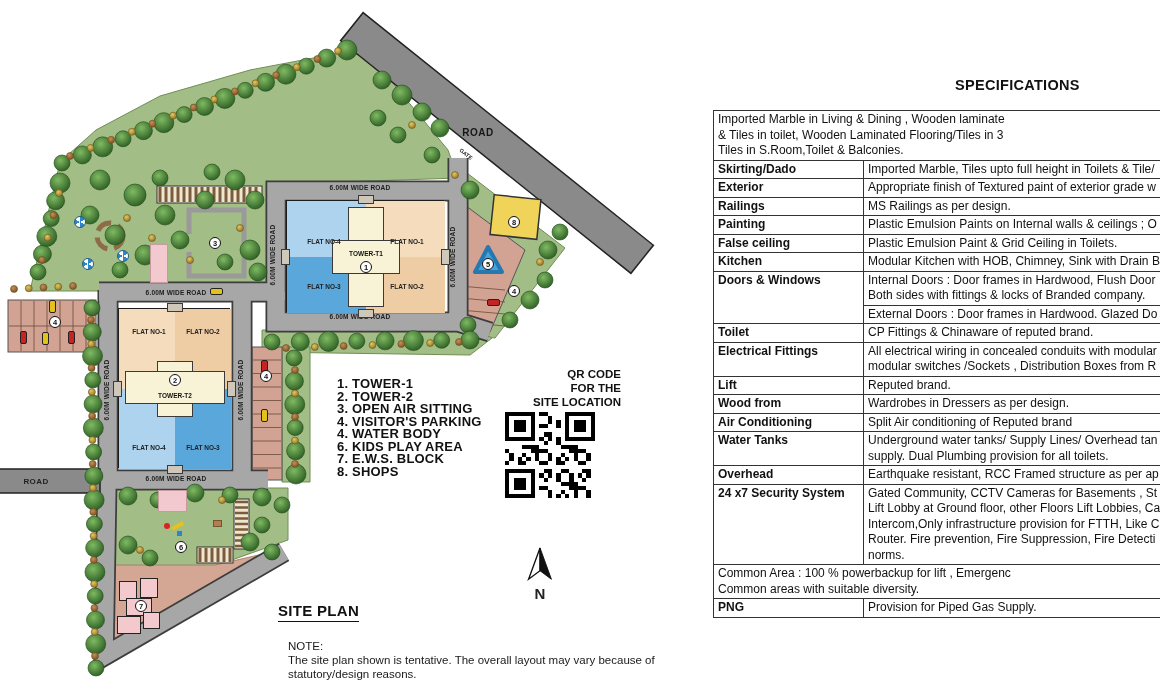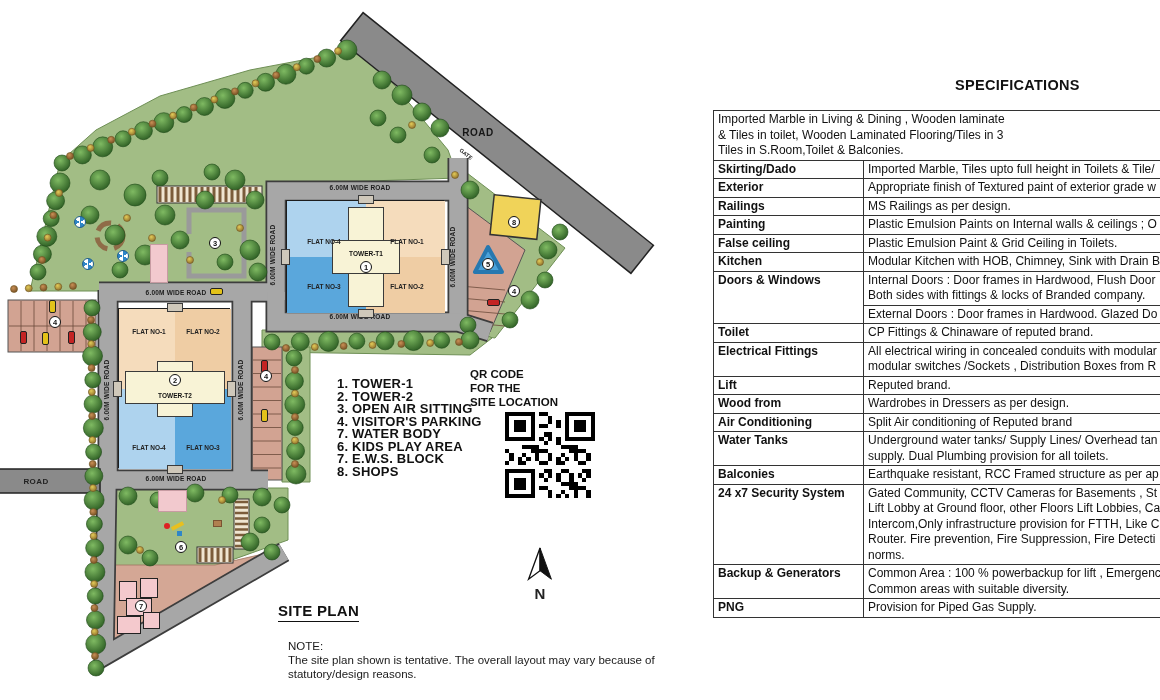--- a/index.html
+++ b/index.html
@@ -42,21 +42,21 @@
     background:conic-gradient(#2e86c8 0 60deg,#fff 60deg 120deg,#2e86c8 120deg 180deg,
       #fff 180deg 240deg,#2e86c8 240deg 300deg,#fff 300deg 360deg); }
 
   .pinkrect { position:absolute; background:#f2c9ce; border:1px solid #c79ba2; z-index:18; }
   .ews { position:absolute; background:#f4c9cd; border:1.2px solid #222; z-index:22; }
   .bench { position:absolute; width:9px; height:7px; background:#b08050; border:1px solid #7a5232; z-index:22;}
   .pg { position:absolute; z-index:23; }
 
   .legend { position:absolute; left:337px; top:378px; font-size:13px; line-height:12.5px;
             color:#111; letter-spacing:.2px;font-weight:bold; }
-  .qrcap { position:absolute; left:470px; top:367px; width:106px; text-align:left;
+  .qrcap { position:absolute; left:515px; top:367px; width:106px; text-align:right;
            font-size:11.5px; font-weight:700; line-height:14px; color:#111; }
   .qr { position:absolute; left:505px; top:412px; }
   .north { position:absolute; left:521px; top:546px; }
   .northN { position:absolute; left:521px; top:585px; width:38px; text-align:center;
             font-size:15px; font-weight:700; color:#222; }
   .sp-title { position:absolute; left:278px; top:602px; font-size:15px; font-weight:700;
               color:#111; border-bottom:1.5px solid #111; padding-bottom:2px; letter-spacing:.3px;}
   .note { position:absolute; left:288px; top:639px; font-size:11.5px; line-height:14px; color:#1a1a1a; width:390px;}
 
   .spec-title { position:absolute; left:955px; top:77px; font-size:14.5px; font-weight:700;
@@ -416,21 +416,21 @@
         <div class="pg" style="left: 164px; top: 523px; width: 6px; height: 6px; border-radius: 50%; background: rgb(221, 34, 34);"></div>
         <div class="pg" style="left: 171px; top: 524px; width: 13px; height: 4px; background: rgb(232, 192, 32); transform: rotate(-28deg);"></div>
         <div class="pg" style="left: 177px; top: 531px; width: 5px; height: 5px; background: rgb(46, 134, 200);"></div>
       </div>
 
     <div class="legend" id="legend">
         <div>1. TOWER-1</div>
         <div>2. TOWER-2</div>
         <div>3. OPEN AIR SITTING</div>
         <div>4. VISITOR'S PARKING</div>
-        <div>7. WATER BODY</div>
+        <div>4. WATER BODY</div>
         <div>6. KIDS PLAY AREA</div>
         <div>7. E.W.S. BLOCK</div>
         <div>8. SHOPS</div>
       </div>
 
     <div class="qrcap" id="qrcap">
         <div>QR CODE</div>
         <div>FOR THE</div>
         <div>SITE LOCATION</div>
       </div>
@@ -672,41 +672,40 @@
       <div class="srow">
         <div class="scell-l">Water Tanks</div>
         <div class="scell-v">
           <div class="sblock">
             <div class="sline">Underground water tanks/ Supply Lines/ Overhead tan</div>
             <div class="sline">supply. Dual Plumbing provision for all toilets.</div>
           </div>
         </div>
       </div>
       <div class="srow">
-        <div class="scell-l">Balconies</div>
+        <div class="scell-l">Overhead</div>
         <div class="scell-v">
           <div class="sblock">
             <div class="sline">Earthquake resistant, RCC Framed structure as per ap</div>
           </div>
         </div>
       </div>
       <div class="srow">
         <div class="scell-l">24 x7 Security System</div>
         <div class="scell-v">
           <div class="sblock">
             <div class="sline">Gated Community, CCTV Cameras for Basements , St</div>
             <div class="sline">Lift Lobby at Ground floor, other Floors Lift Lobbies, Ca</div>
             <div class="sline">Intercom,Only infrastructure provision for FTTH, Like C</div>
             <div class="sline">Router. Fire prevention, Fire Suppression, Fire Detecti</div>
             <div class="sline">norms.</div>
           </div>
         </div>
       </div>
       <div class="srow">
-        <div class="scell-l">Backup &amp; Generators</div>
         <div class="scell-v">
           <div class="sblock">
             <div class="sline">Common Area : 100 % powerbackup for lift , Emergenc</div>
             <div class="sline">Common areas with suitable diversity.</div>
           </div>
         </div>
       </div>
       <div class="srow">
         <div class="scell-l">PNG</div>
         <div class="scell-v">

